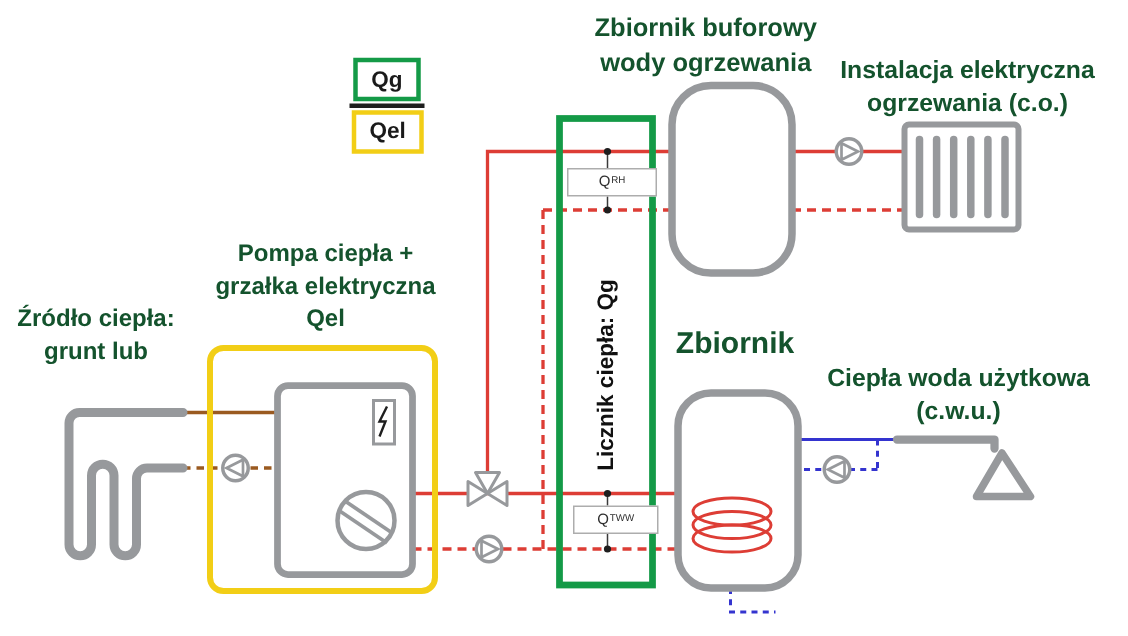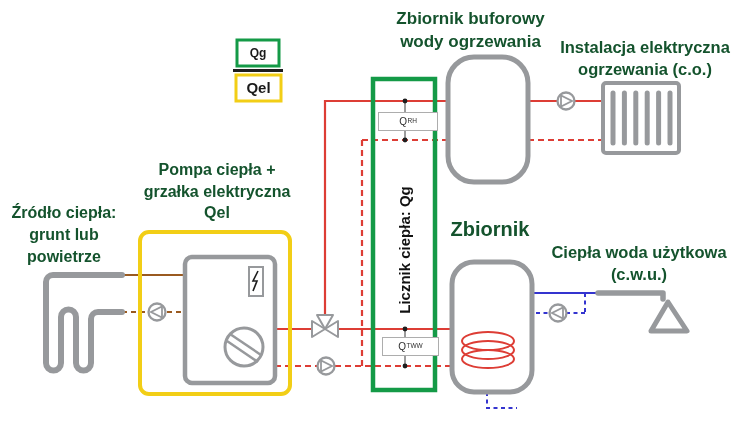--- a/index.html
+++ b/index.html
@@ -15,21 +15,21 @@
   .lbl-hp{left:128px;top:159px;width:178px;font-size:16px;line-height:21.5px;}
   .lbl-src{left:5px;top:202px;width:118px;font-size:16px;line-height:22px;}
   .lbl-cwutank{left:447px;top:219px;width:86px;font-size:20px;line-height:21px;}
   .lbl-dhw{left:533px;top:241px;width:212px;font-size:16.5px;line-height:22px;}
   .lbl-meter{
     position:absolute;left:404px;top:250px;transform:translate(-50%,-50%) rotate(-90deg);
     white-space:nowrap;font-weight:bold;font-size:15px;color:#111;
   }
   .spf{position:absolute;left:150px;top:54px;font-size:27px;font-weight:bold;letter-spacing:1px;}
   .frac-num{position:absolute;left:237px;top:41px;width:42px;height:24px;
-    display:flex;align-items:center;justify-content:center;font-size:12px;font-weight:bold;}
+    display:flex;align-items:center;justify-content:center;font-size:15px;font-weight:bold;}
   .frac-den{position:absolute;left:236px;top:75px;width:45px;height:24px;
     display:flex;align-items:center;justify-content:center;font-size:15px;font-weight:bold;}
   .sensor{
     position:absolute;background:#fff;border:1px solid #adadad;
     display:flex;align-items:center;justify-content:center;
     font-size:10px;color:#2e2e2e;font-family:"Liberation Sans",sans-serif;
   }
   .sensor sub{font-size:6.5px;line-height:1;margin-left:0.5px;}
   .sensor-rh{left:378px;top:112px;width:58px;height:17px;}
   .sensor-tww{left:382px;top:337px;width:55px;height:17px;}
@@ -154,21 +154,20 @@
 
   <div class="lbl lbl-hp">
     <div>Pompa ciepła +</div>
     <div>grzałka elektryczna</div>
     <div>Qel</div>
   </div>
 
   <div class="lbl lbl-src">
     <div>Źródło ciepła:</div>
     <div>grunt lub</div>
-    <div>powietrze</div>
   </div>
 
   <div class="lbl lbl-cwutank">
     <div>Zbiornik</div>
   </div>
 
   <div class="lbl lbl-dhw">
     <div>Ciepła woda użytkowa</div>
     <div>(c.w.u.)</div>
   </div>

